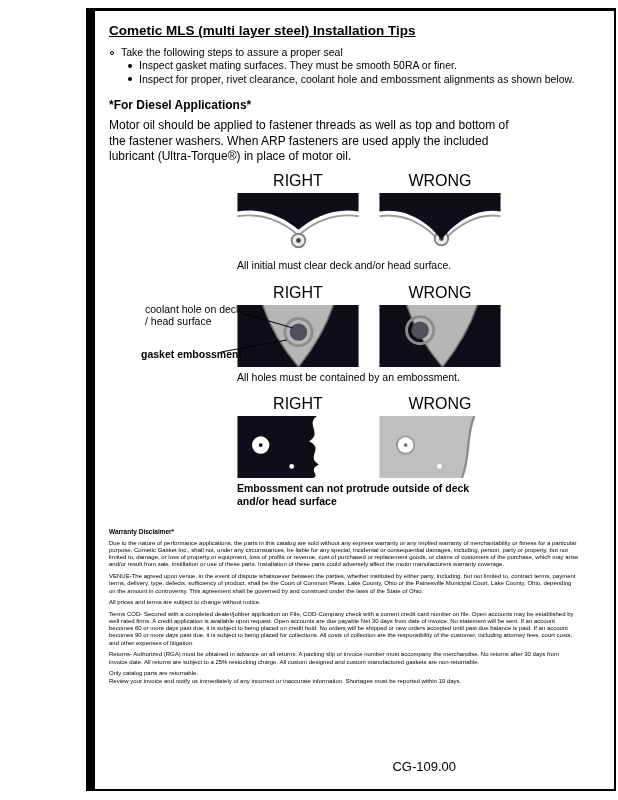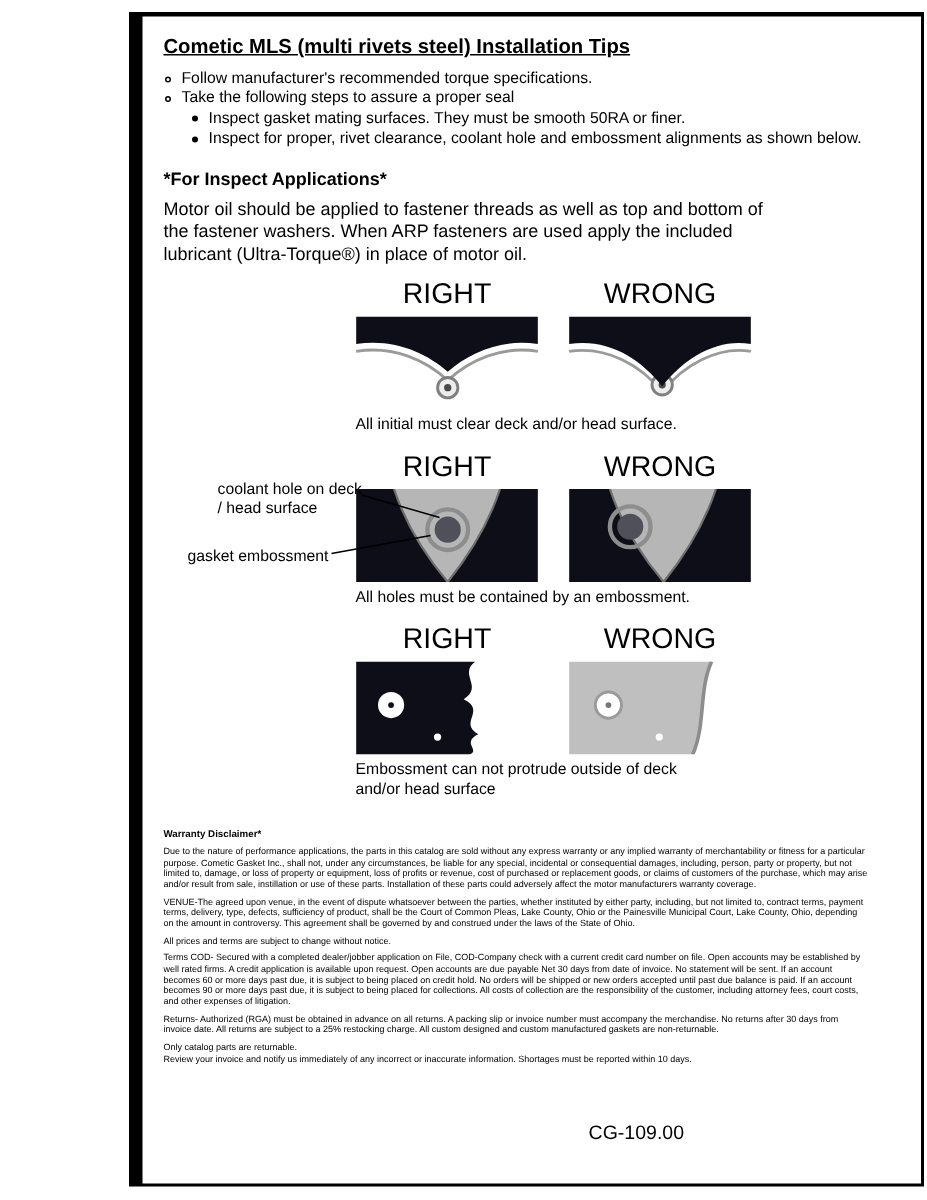--- a/index.html
+++ b/index.html
@@ -37,65 +37,61 @@
   .marker.fill { background:#000; }
   .bullet.l2 { margin-left:18px; }
   .section-heading { font-size:12px; font-weight:bold; margin:12px 0 6px 2px; }
   .para { font-size:12px; line-height:1.28; width:414px; margin:0 0 8px 2px; }
   .note { font-size:10.5px; margin:10px 0 12px 2px; }
 
   .figures { margin-top:2px; }
   .figrow { position:relative; margin-bottom:11px; }
   .figpair { display:flex; gap:20px; margin-left:130px; }
   .figcol { width:122px; }
-  .figlabel { font-size:19px; text-align:center; margin-bottom:3px; }
+  .figlabel { font-size:16px; text-align:center; margin-bottom:3px; }
   .figimg { width:122px; height:62px; }
   .figimg svg { display:block; }
   .figcaption { font-size:10.5px; margin:4px 0 0 130px; width:300px; line-height:1.25; }
-  .figcaption.narrow { width:235px; }
+  .figcaption.narrow { width:235px;font-weight:bold; }
 
   .callout { position:absolute; font-size:10.5px; line-height:1.2; }
   .callout.c1 { left:38px; top:19px; width:100px; }
-  .callout.c2 { left:18px; top:64px; width:115px; }
+  .callout.c2 { left:34px; top:64px; width:115px;font-weight:bold; }
   .leaders { position:absolute; left:0; top:0; pointer-events:none; }
 
   .warranty { margin:20px 0 0 2px; width:470px; }
   .warranty-heading { font-size:6.5px; font-weight:bold; margin-bottom:5px; }
   .wpara { font-size:6px; line-height:1.2; margin-bottom:4.5px; }
   .wpara.tight { margin-bottom:1px; }
 
-  .footer { position:absolute; right:158px; bottom:27px; font-size:13px; }
+  .footer { position:absolute; right:158px; bottom:15px; font-size:13px; }
 </style>
 </head>
 <body>
 
 <div class="frame">
 
-  <div class="title">Cometic MLS (multi rivets steel) Installation Tips</div>
+  <div class="title">Cometic MLS (multi layer steel) Installation Tips</div>
 
   <div class="bullets">
     <div class="bullet l1">
       <span class="marker open"></span>
-      <span>Follow manufacturer's recommended torque specifications.</span>
-    </div>
-    <div class="bullet l1">
-      <span class="marker open"></span>
       <span>Take the following steps to assure a proper seal</span>
     </div>
     <div class="bullet l2">
       <span class="marker fill"></span>
       <span>Inspect gasket mating surfaces.  They must be smooth 50RA or finer.</span>
     </div>
     <div class="bullet l2">
       <span class="marker fill"></span>
       <span>Inspect for proper, rivet clearance, coolant hole and embossment alignments as shown below.</span>
     </div>
   </div>
 
-  <div class="section-heading">*For Inspect Applications*</div>
+  <div class="section-heading">*For Diesel Applications*</div>
   <div class="para">Motor oil should be applied to fastener threads as well as top and bottom of the fastener washers. When ARP fasteners are used apply the included lubricant (Ultra-Torque®) in place of motor oil.</div>
 
   <div class="figures">
 
     <div class="figrow">
       <div class="figpair">
         <div class="figcol">
           <div class="figlabel">RIGHT</div>
           <div class="figimg">
             <svg viewBox="0 0 125 64" width="122" height="62">

